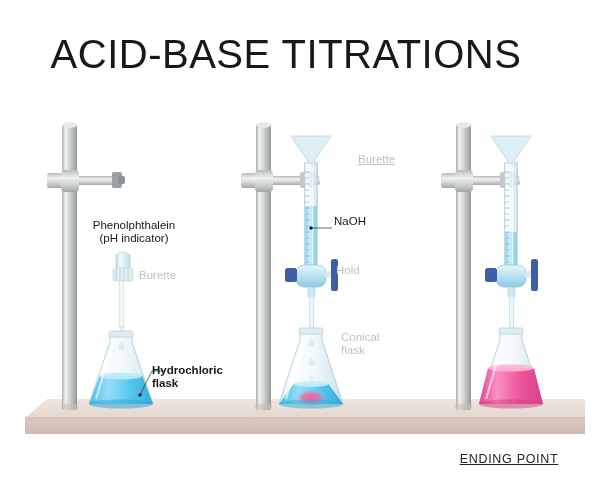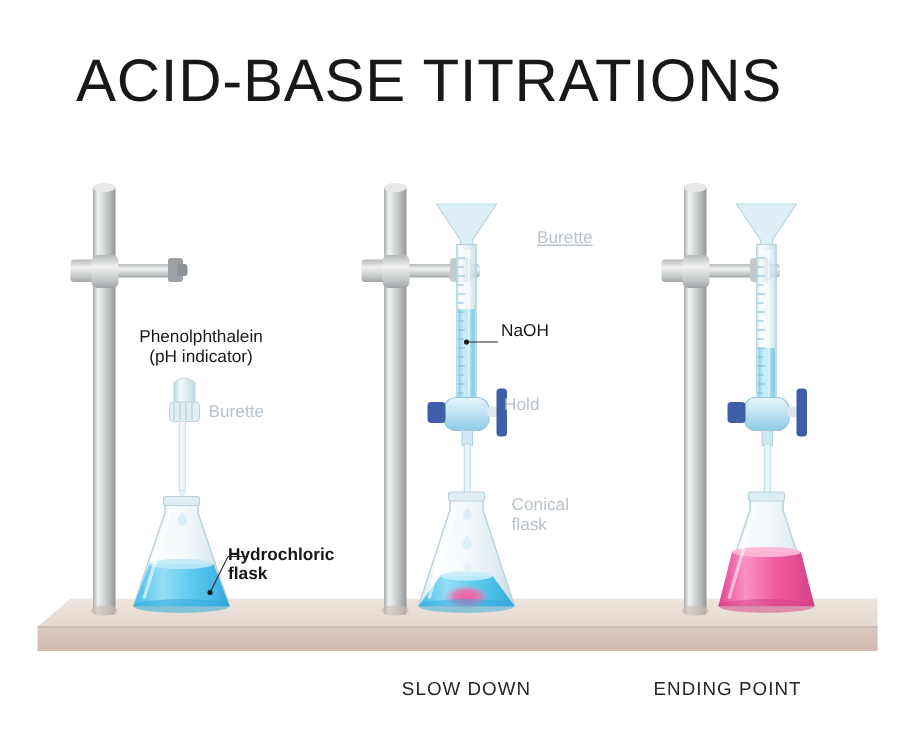--- a/index.html
+++ b/index.html
@@ -280,16 +280,15 @@
   </div>
 
   <div class="lbl gray" style="left:358px;top:153px;text-decoration:underline;">Burette</div>
   <div class="lbl" style="left:334px;top:215px;">NaOH</div>
   <div class="lbl gray" style="left:336px;top:264px;">Hold</div>
   <div class="lbl gray" style="left:341px;top:331px;">
     <div>Conical</div>
     <div>flask</div>
   </div>
 
-  <div class="caption" style="left:211px;">SLOW DOWN</div>
-  <div class="caption" style="left:385px;">ENDING POINT</div>
+  <div class="caption" style="left:409px;text-decoration:underline;">ENDING POINT</div>
 
 </div>
 
 </body></html>

